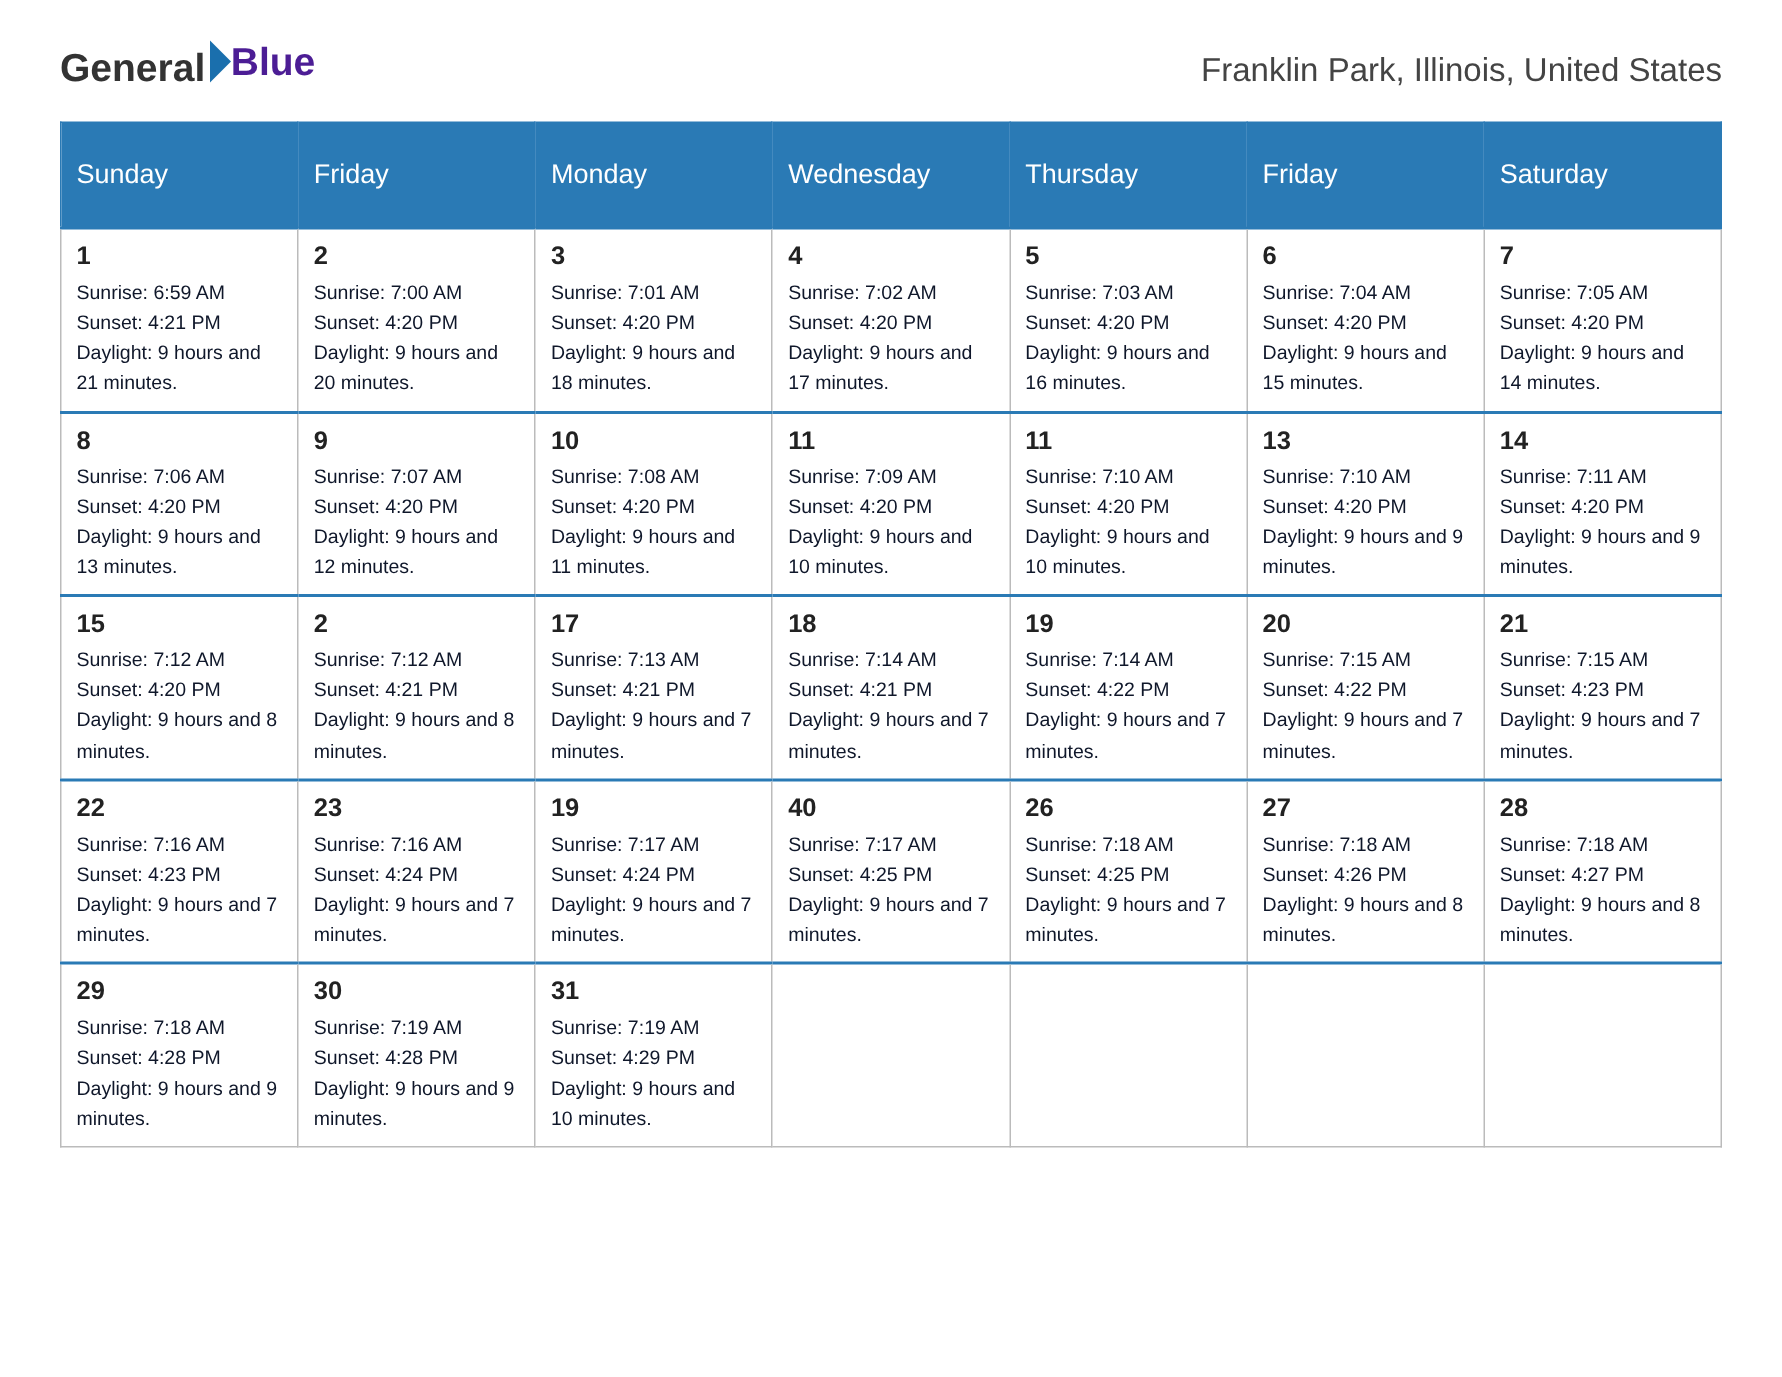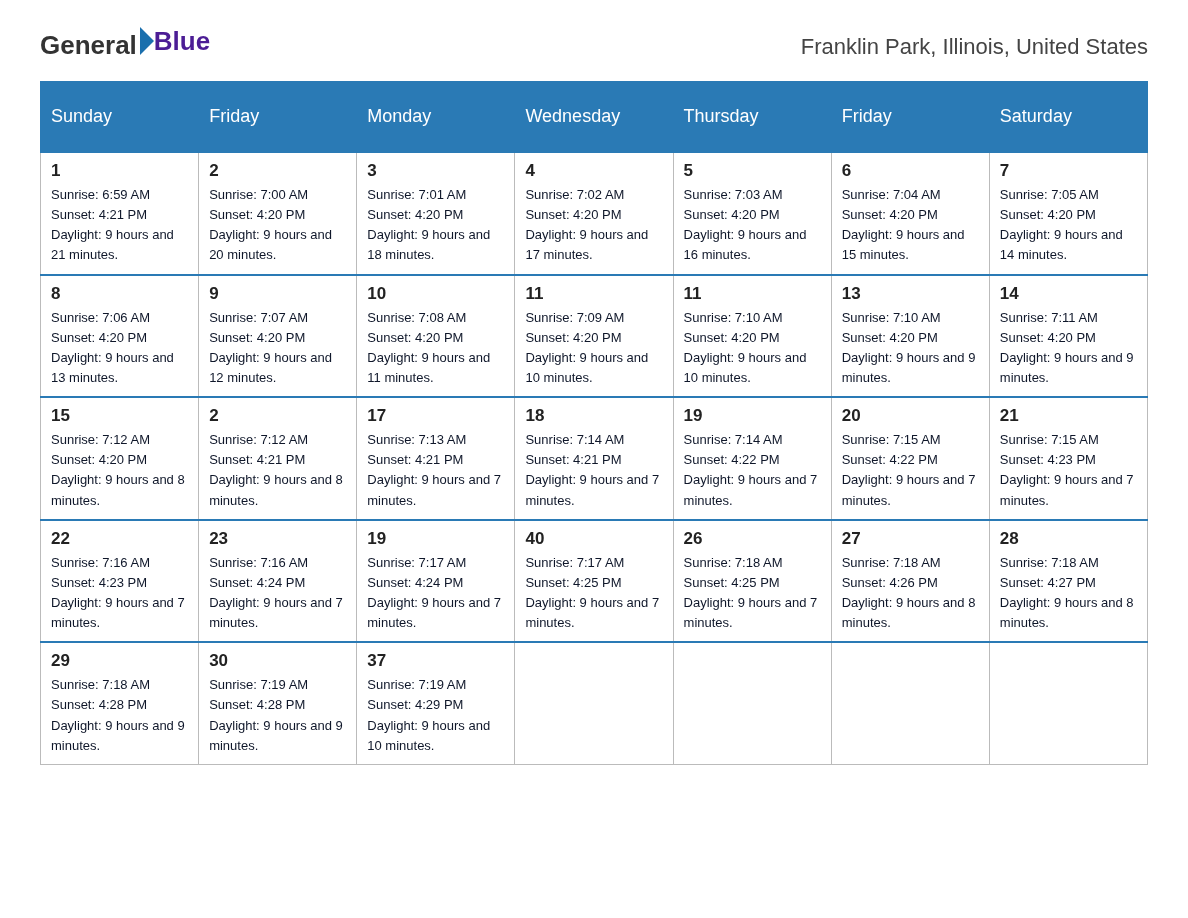--- a/index.html
+++ b/index.html
@@ -380,21 +380,21 @@
       </td>
         <td>
         <span class="day-number">30</span>
         <div class="day-info">
           Sunrise: 7:19 AM<br>
           Sunset: 4:28 PM<br>
           Daylight: 9 hours and 9 minutes.
         </div>
       </td>
         <td>
-        <span class="day-number">37</span>
+        <span class="day-number">31</span>
         <div class="day-info">
           Sunrise: 7:19 AM<br>
           Sunset: 4:29 PM<br>
           Daylight: 9 hours and 10 minutes.
         </div>
       </td>
         <td class="empty-cell"></td>
         <td class="empty-cell"></td>
         <td class="empty-cell"></td>
         <td class="empty-cell"></td>

